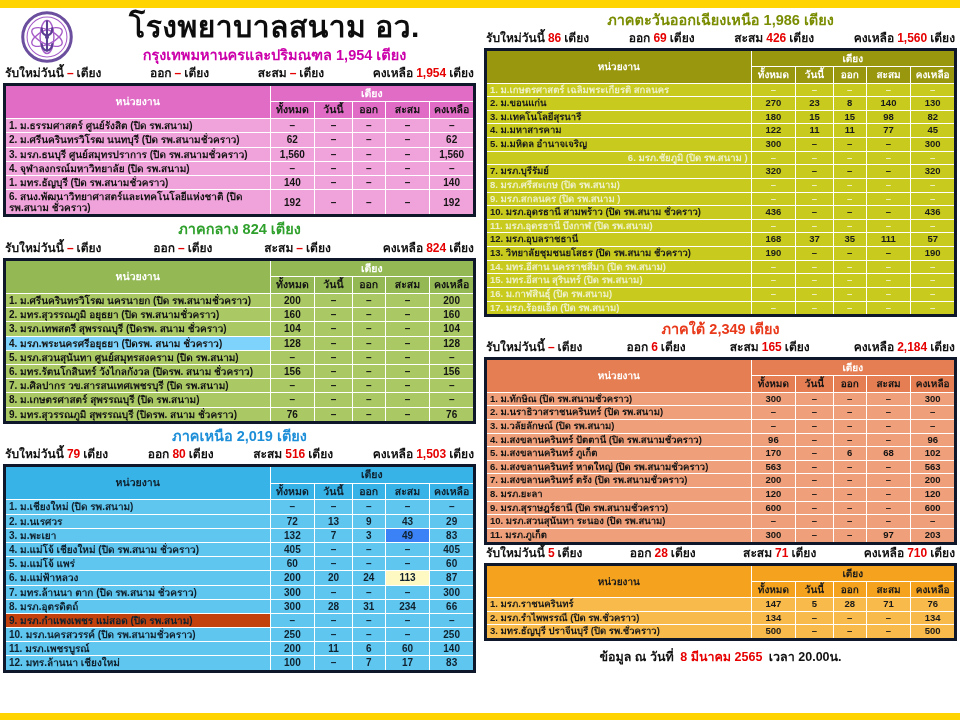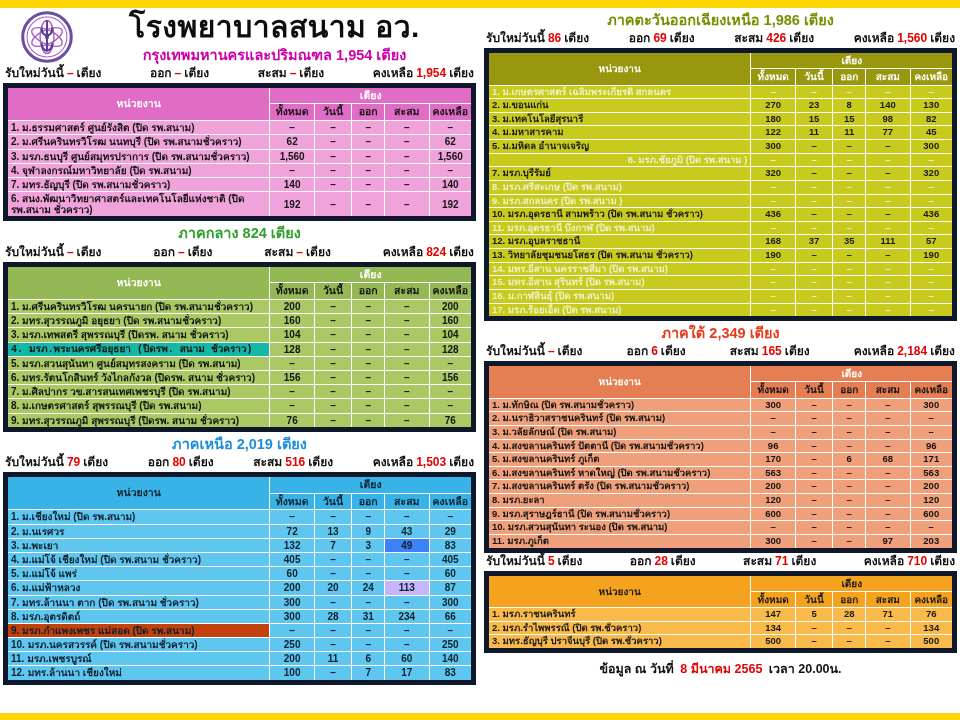--- a/index.html
+++ b/index.html
@@ -18,21 +18,21 @@
   .logo{width:52px;height:52px;flex:0 0 52px;margin-left:18px;}
   .hdr-text{flex:1;text-align:center;}
   .main-title{font-size:30px;font-weight:800;line-height:1.05;color:#0d0d0d;letter-spacing:.5px;}
   
   .rg-title{font-size:14.5px;font-weight:800;text-align:center;margin:3px 0 1px 0;line-height:1.25;}
   .rg-stats{display:flex;justify-content:space-between;align-items:baseline;
             font-size:12px;font-weight:800;margin:1px 2px 2px 2px;line-height:1.25;}
   .rg-stats .st{white-space:nowrap;}
   .rg-stats .v{color:#e60000;padding:0 3px;}
   
-  table{border-collapse:collapse;width:100%;table-layout:fixed;border:5px solid #0f172a;}
+  table{border-collapse:collapse;width:100%;table-layout:fixed;border:3px solid #0f172a;}
   th,td{border:1px solid #ffffff;line-height:1.12;overflow:hidden;}
   thead th{font-size:10.5px;font-weight:700;padding:2px 2px;text-align:center;}
   tbody td{font-size:10px;font-weight:700;padding:1px 3px;}
   tbody td.num{text-align:center;}
   .col.right tbody td{font-size:9.5px;}
   .col.right thead th{font-size:10px;}
   .footer{text-align:center;font-size:12.5px;font-weight:800;margin-top:8px;line-height:1.3;}
   .footer .date{color:#e60000;padding:0 3px;}
 </style>
 </head>
@@ -113,21 +113,21 @@
             </tr>
             <tr>
               <td style="background: rgb(240, 162, 218); color: rgb(20, 20, 20);">4. จุฬาลงกรณ์มหาวิทยาลัย  (ปิด รพ.สนาม)</td>
               <td class="num" style="background: rgb(240, 162, 218); color: rgb(20, 20, 20);">–</td>
               <td class="num" style="background: rgb(240, 162, 218); color: rgb(20, 20, 20);">–</td>
               <td class="num" style="background: rgb(240, 162, 218); color: rgb(20, 20, 20);">–</td>
               <td class="num" style="background: rgb(240, 162, 218); color: rgb(20, 20, 20);">–</td>
               <td class="num" style="background: rgb(240, 162, 218); color: rgb(20, 20, 20);">–</td>
             </tr>
             <tr>
-              <td style="background: rgb(240, 162, 218); color: rgb(20, 20, 20);">7. มทร.ธัญบุรี (ปิด รพ.สนามชั่วคราว)</td>
+              <td style="background: rgb(240, 162, 218); color: rgb(20, 20, 20);">1. มทร.ธัญบุรี (ปิด รพ.สนามชั่วคราว)</td>
               <td class="num" style="background: rgb(240, 162, 218); color: rgb(20, 20, 20);">140</td>
               <td class="num" style="background: rgb(240, 162, 218); color: rgb(20, 20, 20);">–</td>
               <td class="num" style="background: rgb(240, 162, 218); color: rgb(20, 20, 20);">–</td>
               <td class="num" style="background: rgb(240, 162, 218); color: rgb(20, 20, 20);">–</td>
               <td class="num" style="background: rgb(240, 162, 218); color: rgb(20, 20, 20);">140</td>
             </tr>
             <tr>
               <td style="background: rgb(240, 162, 218); color: rgb(20, 20, 20);">6. สนง.พัฒนาวิทยาศาสตร์และเทคโนโลยีแห่งชาติ (ปิด รพ.สนาม ชั่วคราว)</td>
               <td class="num" style="background: rgb(240, 162, 218); color: rgb(20, 20, 20);">192</td>
               <td class="num" style="background: rgb(240, 162, 218); color: rgb(20, 20, 20);">–</td>
@@ -187,21 +187,21 @@
             </tr>
             <tr>
               <td style="background: rgb(170, 201, 100); color: rgb(20, 20, 20);">3. มรภ.เทพสตรี สุพรรณบุรี (ปิดรพ. สนาม ชั่วคราว)</td>
               <td class="num" style="background: rgb(170, 201, 100); color: rgb(20, 20, 20);">104</td>
               <td class="num" style="background: rgb(170, 201, 100); color: rgb(20, 20, 20);">–</td>
               <td class="num" style="background: rgb(170, 201, 100); color: rgb(20, 20, 20);">–</td>
               <td class="num" style="background: rgb(170, 201, 100); color: rgb(20, 20, 20);">–</td>
               <td class="num" style="background: rgb(170, 201, 100); color: rgb(20, 20, 20);">104</td>
             </tr>
             <tr>
-              <td style="background: #14b8a6; color: rgb(20, 20, 20); font-family: Liberation Mono, monospace;">4. มรภ.พระนครศรีอยุธยา  (ปิดรพ. สนาม ชั่วคราว)</td>
+              <td style="background: #7dd3fc; color: rgb(20, 20, 20);">4. มรภ.พระนครศรีอยุธยา  (ปิดรพ. สนาม ชั่วคราว)</td>
               <td class="num" style="background: rgb(170, 201, 100); color: rgb(20, 20, 20);">128</td>
               <td class="num" style="background: rgb(170, 201, 100); color: rgb(20, 20, 20);">–</td>
               <td class="num" style="background: rgb(170, 201, 100); color: rgb(20, 20, 20);">–</td>
               <td class="num" style="background: rgb(170, 201, 100); color: rgb(20, 20, 20);">–</td>
               <td class="num" style="background: rgb(170, 201, 100); color: rgb(20, 20, 20);">128</td>
             </tr>
             <tr>
               <td style="background: rgb(170, 201, 100); color: rgb(20, 20, 20);">5. มรภ.สวนสุนันทา ศูนย์สมุทรสงคราม  (ปิด รพ.สนาม)</td>
               <td class="num" style="background: rgb(170, 201, 100); color: rgb(20, 20, 20);">–</td>
               <td class="num" style="background: rgb(170, 201, 100); color: rgb(20, 20, 20);">–</td>
@@ -313,21 +313,21 @@
               <td class="num" style="background: rgb(95, 198, 240); color: rgb(16, 33, 46);">–</td>
               <td class="num" style="background: rgb(95, 198, 240); color: rgb(16, 33, 46);">–</td>
               <td class="num" style="background: rgb(95, 198, 240); color: rgb(16, 33, 46);">–</td>
               <td class="num" style="background: rgb(95, 198, 240); color: rgb(16, 33, 46);">60</td>
             </tr>
             <tr>
               <td style="background: rgb(95, 198, 240); color: rgb(16, 33, 46);">6. ม.แม่ฟ้าหลวง</td>
               <td class="num" style="background: rgb(95, 198, 240); color: rgb(16, 33, 46);">200</td>
               <td class="num" style="background: rgb(95, 198, 240); color: rgb(16, 33, 46);">20</td>
               <td class="num" style="background: rgb(95, 198, 240); color: rgb(16, 33, 46);">24</td>
-              <td class="num" style="background: #c4b5fd; color: rgb(16, 33, 46);">113</td>
+              <td class="num" style="background: #fef9c3; color: rgb(16, 33, 46);">113</td>
               <td class="num" style="background: rgb(95, 198, 240); color: rgb(16, 33, 46);">87</td>
             </tr>
             <tr>
               <td style="background: rgb(95, 198, 240); color: rgb(16, 33, 46);">7. มทร.ล้านนา ตาก  (ปิด รพ.สนาม ชั่วคราว)</td>
               <td class="num" style="background: rgb(95, 198, 240); color: rgb(16, 33, 46);">300</td>
               <td class="num" style="background: rgb(95, 198, 240); color: rgb(16, 33, 46);">–</td>
               <td class="num" style="background: rgb(95, 198, 240); color: rgb(16, 33, 46);">–</td>
               <td class="num" style="background: rgb(95, 198, 240); color: rgb(16, 33, 46);">–</td>
               <td class="num" style="background: rgb(95, 198, 240); color: rgb(16, 33, 46);">300</td>
             </tr>
@@ -609,21 +609,21 @@
               <td class="num" style="background: rgb(239, 159, 121); color: rgb(20, 20, 20);">–</td>
               <td class="num" style="background: rgb(239, 159, 121); color: rgb(20, 20, 20);">–</td>
               <td class="num" style="background: rgb(239, 159, 121); color: rgb(20, 20, 20);">96</td>
             </tr>
             <tr>
               <td style="background: rgb(239, 159, 121); color: rgb(20, 20, 20);">5. ม.สงขลานครินทร์ ภูเก็ต</td>
               <td class="num" style="background: rgb(239, 159, 121); color: rgb(20, 20, 20);">170</td>
               <td class="num" style="background: rgb(239, 159, 121); color: rgb(20, 20, 20);">–</td>
               <td class="num" style="background: rgb(239, 159, 121); color: rgb(20, 20, 20);">6</td>
               <td class="num" style="background: rgb(239, 159, 121); color: rgb(20, 20, 20);">68</td>
-              <td class="num" style="background: rgb(239, 159, 121); color: rgb(20, 20, 20);">171</td>
+              <td class="num" style="background: rgb(239, 159, 121); color: rgb(20, 20, 20);">102</td>
             </tr>
             <tr>
               <td style="background: rgb(239, 159, 121); color: rgb(20, 20, 20);">6. ม.สงขลานครินทร์ หาดใหญ่ (ปิด รพ.สนามชั่วคราว)</td>
               <td class="num" style="background: rgb(239, 159, 121); color: rgb(20, 20, 20);">563</td>
               <td class="num" style="background: rgb(239, 159, 121); color: rgb(20, 20, 20);">–</td>
               <td class="num" style="background: rgb(239, 159, 121); color: rgb(20, 20, 20);">–</td>
               <td class="num" style="background: rgb(239, 159, 121); color: rgb(20, 20, 20);">–</td>
               <td class="num" style="background: rgb(239, 159, 121); color: rgb(20, 20, 20);">563</td>
             </tr>
             <tr>

